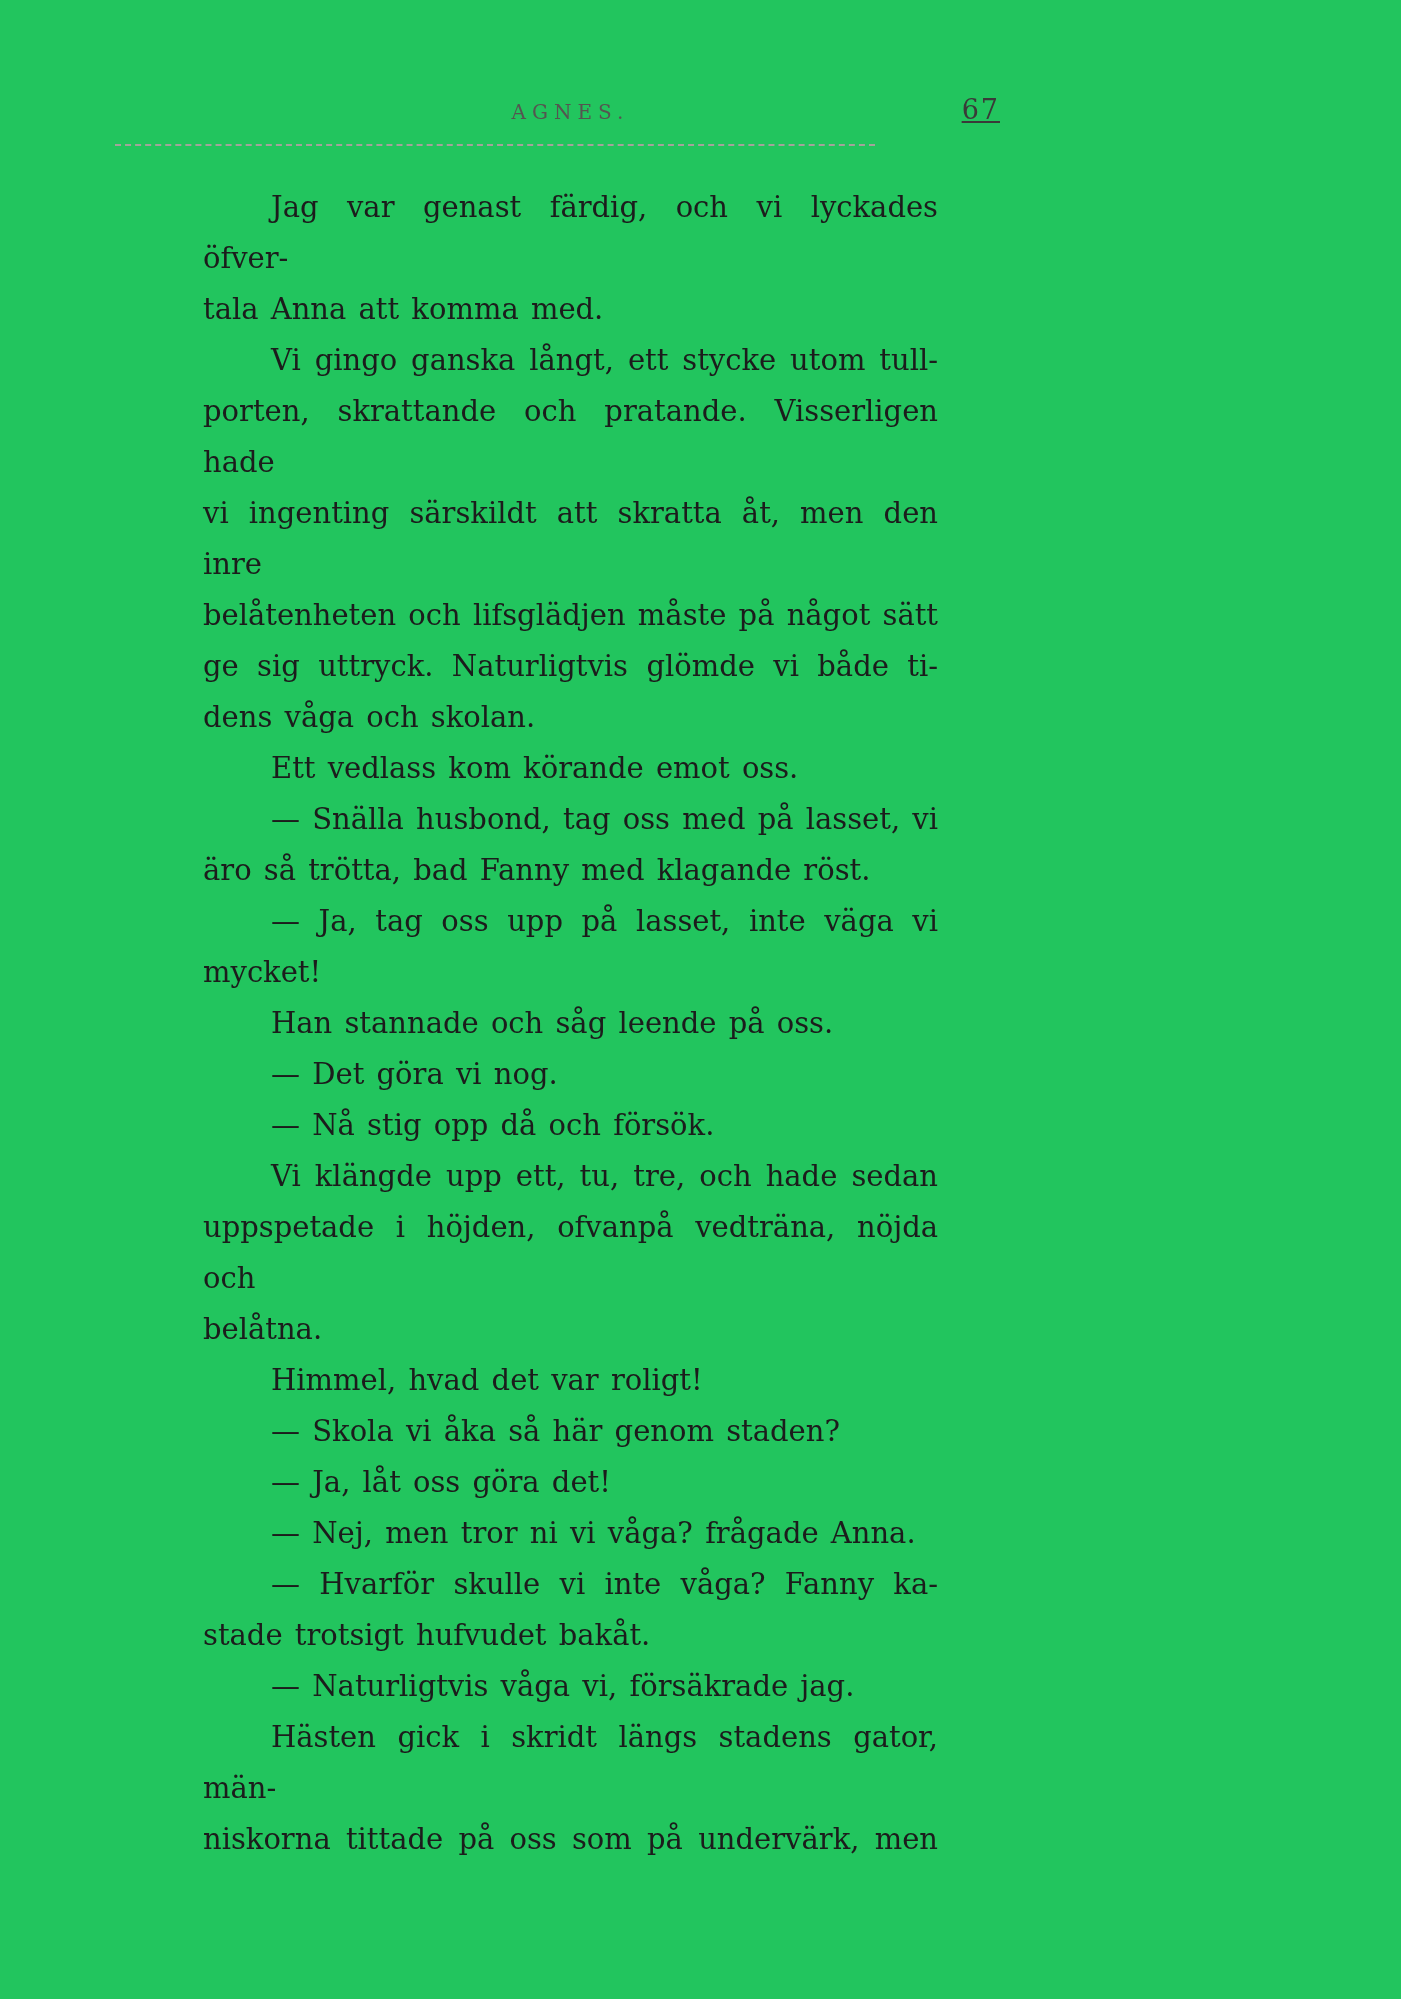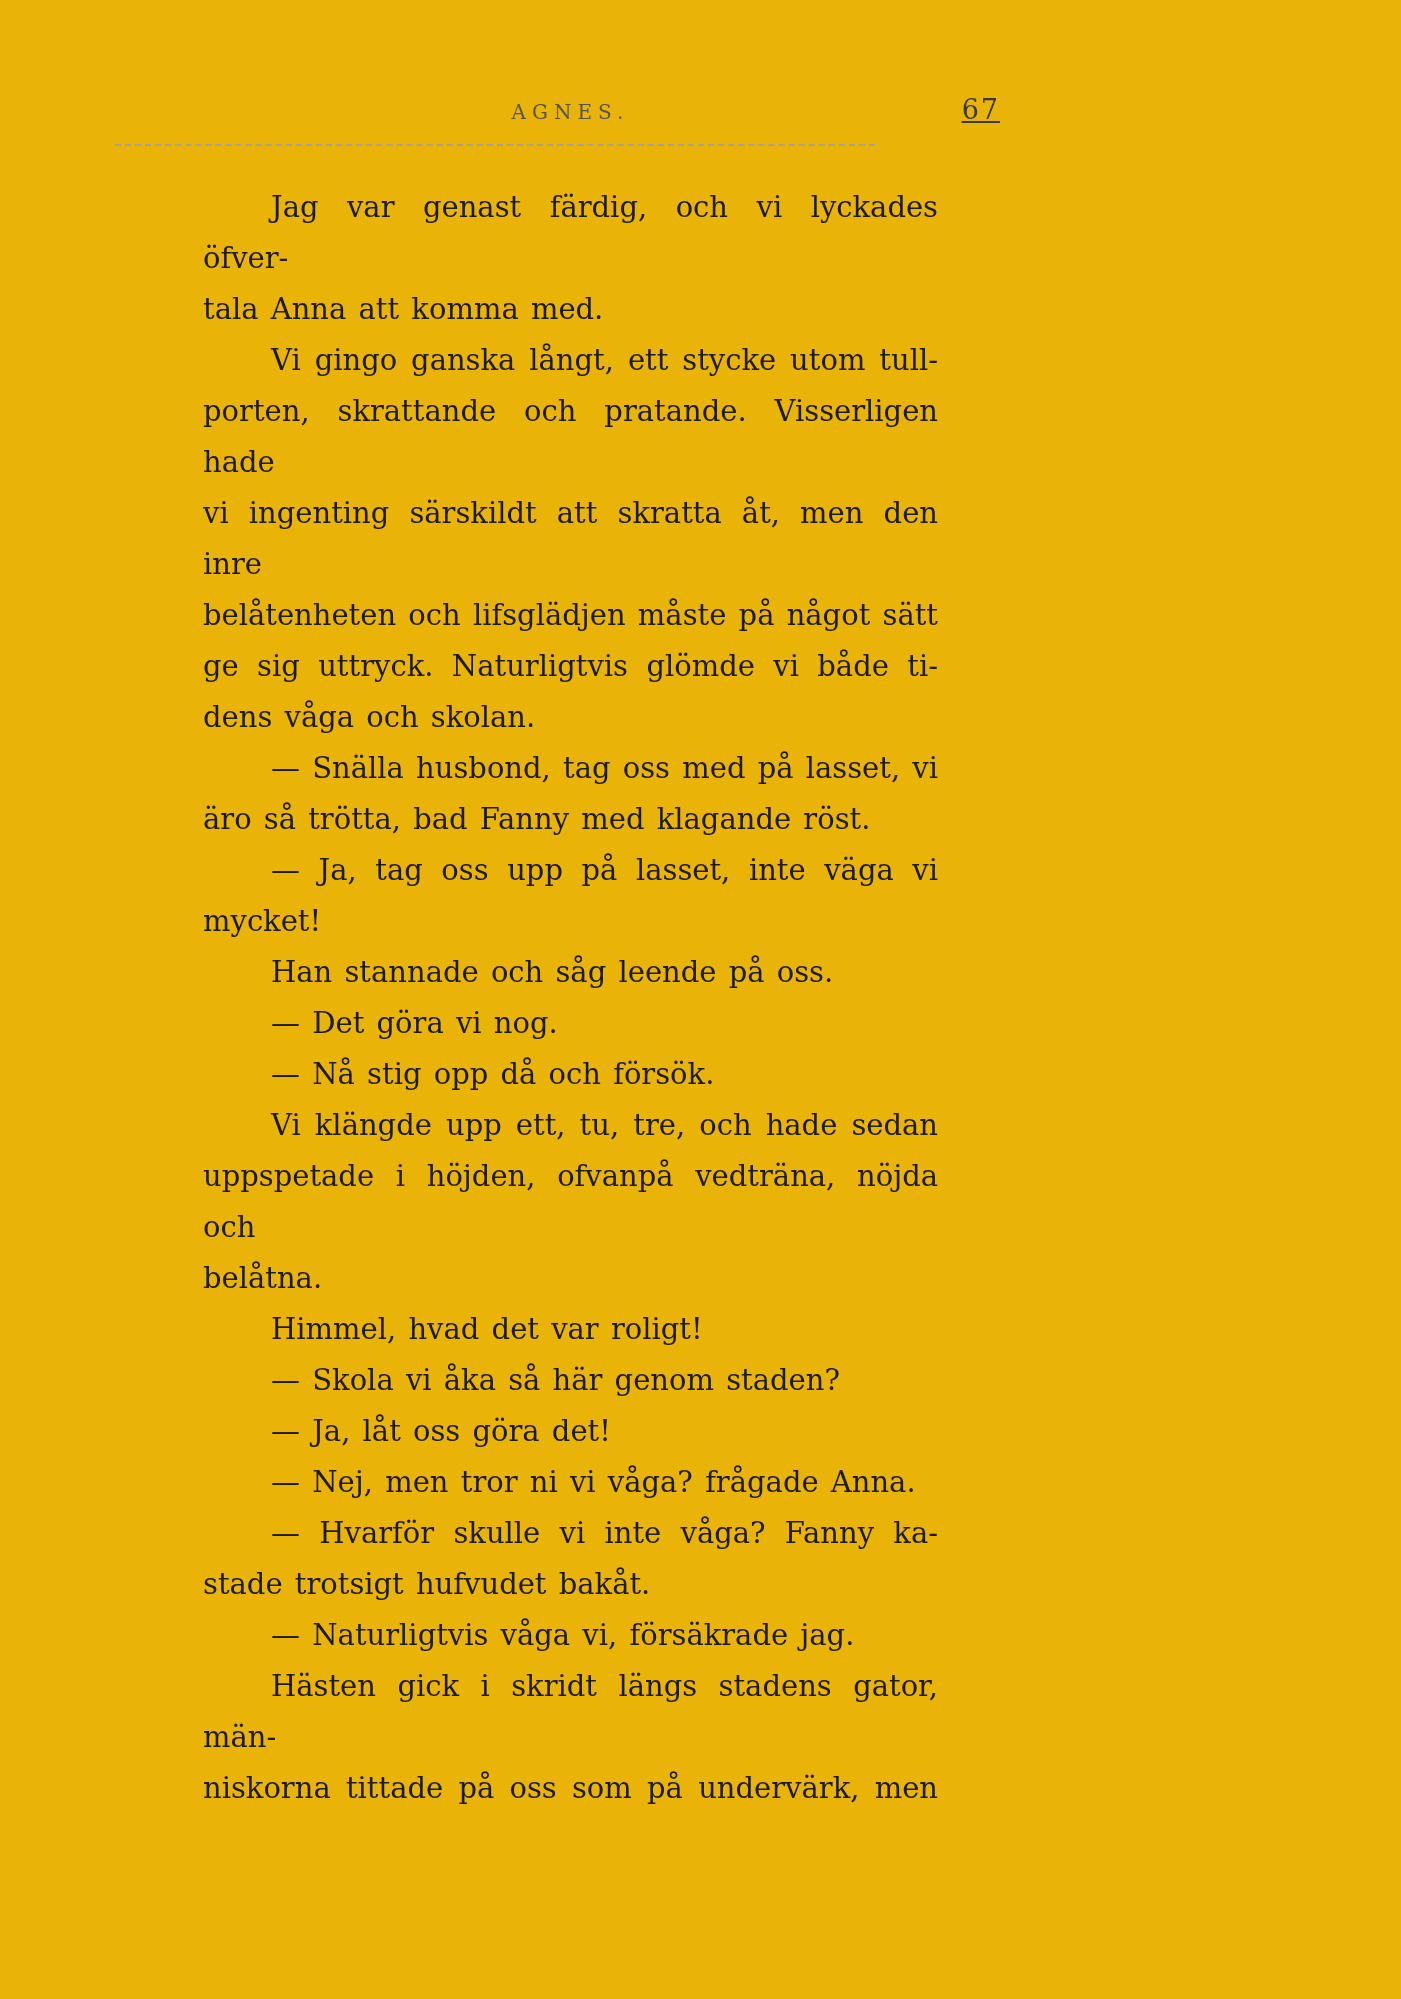--- a/index.html
+++ b/index.html
@@ -4,21 +4,21 @@
 <style>
   html, body {
     margin: 0;
     padding: 0;
     background: #e8e8e4;
   }
   .page {
     position: relative;
     width: 1401px;
     height: 1999px;
-    background: #eab308;
+    background: #22c55e;
     overflow: hidden;
     font-family: "DejaVu Serif", "Liberation Serif", serif;
     color: #1c1c1c;
   }
   .content {
     position: absolute;
     left: 203px;
     top: 100px;
     width: 735px;
   }
@@ -88,20 +88,23 @@
         </div>
         <div class="para">
           <div class="line just first">Vi gingo ganska långt, ett stycke utom tull-</div>
           <div class="line just">porten, skrattande och pratande. Visserligen hade</div>
           <div class="line just">vi ingenting särskildt att skratta åt, men den inre</div>
           <div class="line just">belåtenheten och lifsglädjen måste på något sätt</div>
           <div class="line just">ge sig uttryck. Naturligtvis glömde vi både ti-</div>
           <div class="line">dens våga och skolan.</div>
         </div>
         <div class="para">
+          <div class="line first">Ett vedlass kom körande emot oss.</div>
+        </div>
+        <div class="para">
           <div class="line just first">— Snälla husbond, tag oss med på lasset, vi</div>
           <div class="line">äro så trötta, bad Fanny med klagande röst.</div>
         </div>
         <div class="para">
           <div class="line just first">— Ja, tag oss upp på lasset, inte väga vi</div>
           <div class="line">mycket!</div>
         </div>
         <div class="para">
           <div class="line first">Han stannade och såg leende på oss.</div>
         </div>

